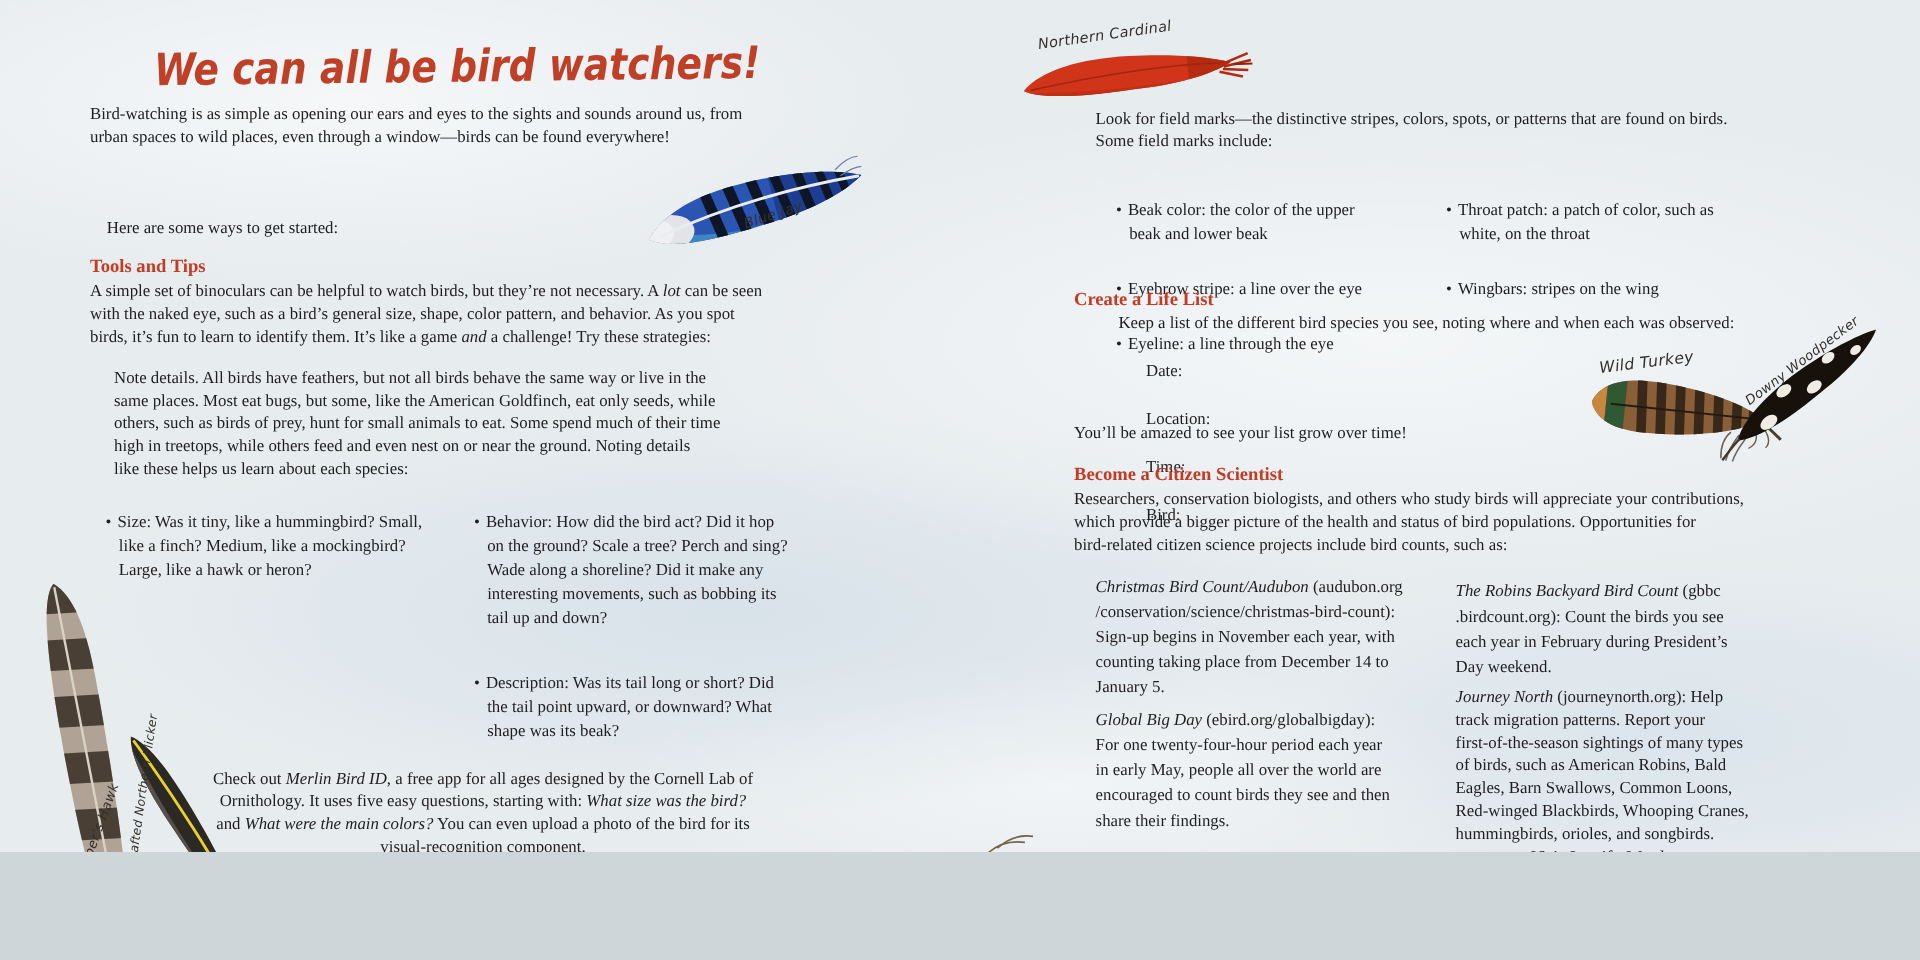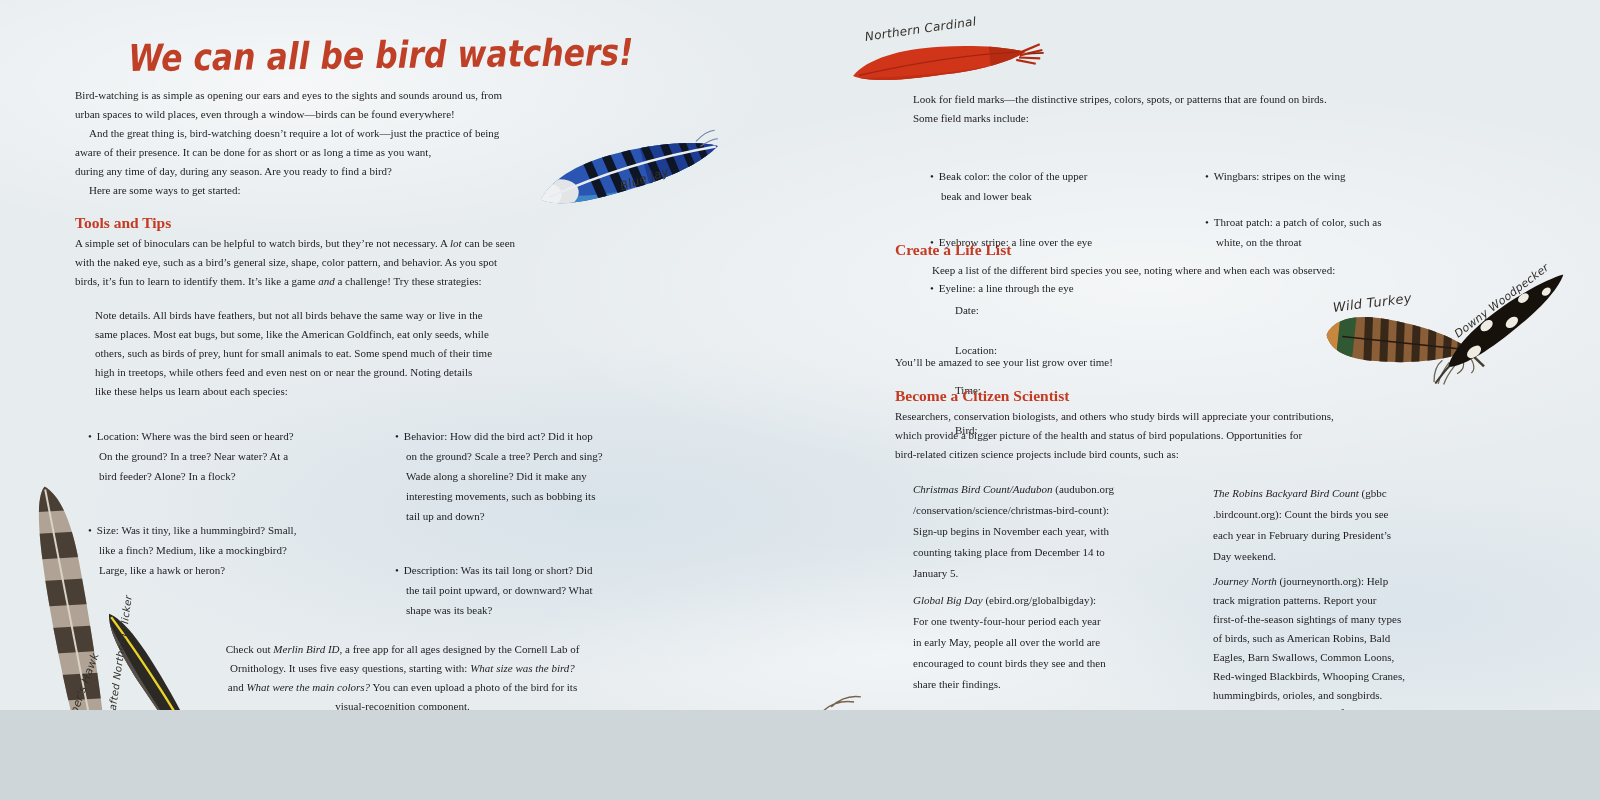--- a/index.html
+++ b/index.html
@@ -6,21 +6,21 @@
   .spread{position:relative;width:1600px;height:710px;overflow:hidden;margin:0 auto;
     font-family:"Liberation Serif",serif;color:#1e1d1f;
     background:
       radial-gradient(ellipse 700px 220px at 18% 12%, rgba(255,255,255,.60), transparent 70%),
       radial-gradient(ellipse 900px 280px at 72% 40%, rgba(255,255,255,.55), transparent 72%),
       radial-gradient(ellipse 760px 240px at 38% 72%, rgba(203,218,228,.55), transparent 70%),
       radial-gradient(ellipse 560px 200px at 88% 86%, rgba(206,221,231,.5), transparent 70%),
       radial-gradient(ellipse 520px 160px at 55% 92%, rgba(255,255,255,.45), transparent 70%),
       #e7ecef;}
   .abs{position:absolute;}
-  .body{font-size:11px;line-height:19px;white-space:pre-line;}
+  .body{font-size:14px;line-height:19px;white-space:pre-line;}
   .lh20{line-height:20px;}
   .indent{text-indent:14px;}
   .red{color:#c43a22;font-weight:bold;font-size:15.5px;font-family:"Liberation Serif",serif;}
   .title{font-family:"DejaVu Sans",sans-serif;font-style:italic;font-weight:bold;font-size:37px;
     color:#bf4027;letter-spacing:0;transform:scaleX(.85) rotate(-.6deg);transform-origin:center;}
   ul{list-style:none;margin:0;padding:0;}
   li{padding-left:11px;text-indent:-11px;margin-bottom:14px;white-space:pre-line;}
   li::before{content:"•";margin-right:5px;}
   .fm li{margin-bottom:6px;}
   .hang{padding-left:15px;text-indent:-15px;}
@@ -37,23 +37,20 @@
 <body>
 
 <div class="spread">
 
   <div class="abs" style="left:75px;top:34px;width:612px;text-align:center;">
     <div class="title">We can all be bird watchers!</div>
   </div>
 
   <p class="abs body" style="left:75px;top:86px;width:660px;margin:0;">Bird-watching is as simple as opening our ears and eyes to the sights and sounds around us, from
 urban spaces to wild places, even through a window—birds can be found everywhere!</p>
-  <p class="abs body indent" style="left:75px;top:124px;width:660px;margin:0;">And the great thing is, bird-watching doesn’t require a lot of work—just the practice of being
-aware of their presence. It can be done for as short or as long a time as you want,
-during any time of day, during any season. Are you ready to find a bird?</p>
   <p class="abs body indent" style="left:75px;top:181px;width:400px;margin:0;">Here are some ways to get started:</p>
 
   <svg class="abs feather c" style="left:533px;top:142px;width:190px;height:56px;transform:rotate(-15deg);" viewBox="0 0 190 56">
     <defs>
         <clipPath id="cpBJ">
           <path d="M3,34 C22,15 52,8 92,9 C135,10 170,18 188,28 C170,39 138,46 98,47 C55,49 18,47 3,34 Z"></path>
         </clipPath>
       </defs>
     <g clip-path="url(#cpBJ)">
       <rect width="190" height="56" fill="#2b55b2"></rect>
@@ -79,23 +76,20 @@
 with the naked eye, such as a bird’s general size, shape, color pattern, and behavior. As you spot
 birds, it’s fun to learn to identify them. It’s like a game </span><em>and</em><span> a challenge! Try these strategies:</span></p>
 
   <p class="abs body" style="left:95px;top:306px;width:600px;margin:0;">Note details. All birds have feathers, but not all birds behave the same way or live in the
 same places. Most eat bugs, but some, like the American Goldfinch, eat only seeds, while
 others, such as birds of prey, hunt for small animals to eat. Some spend much of their time
 high in treetops, while others feed and even nest on or near the ground. Noting details
 like these helps us learn about each species:</p>
 
   <ul class="abs body lh20" style="left:88px;top:406px;width:300px;">
-    <li>Location: Where was the bird seen or heard?
-On the ground? In a tree? Near water? At a
-bird feeder? Alone? In a flock?</li>
     <li>Size: Was it tiny, like a hummingbird? Small,
 like a finch? Medium, like a mockingbird?
 Large, like a hawk or heron?</li>
   </ul>
   <ul class="abs body lh20" style="left:395px;top:406px;width:305px;">
     <li>Behavior: How did the bird act?  Did it hop
 on the ground? Scale a tree? Perch and sing?
 Wade along a shoreline? Did it make any
 interesting movements, such as bobbing its
 tail up and down?</li>
@@ -166,23 +160,23 @@
   <p class="abs body" style="left:913px;top:90px;width:640px;margin:0;">Look for field marks—the distinctive stripes, colors, spots, or patterns that are found on birds.
 Some field marks include:</p>
 
   <ul class="abs body lh20 fm" style="left:930px;top:146px;width:250px;">
     <li>Beak color: the color of the upper
 beak and lower beak</li>
     <li>Eyebrow stripe: a line over the eye</li>
     <li>Eyeline: a line through the eye</li>
   </ul>
   <ul class="abs body lh20 fm" style="left:1205px;top:146px;width:280px;">
-    <li>Wingbars: stripes on the wing</li>
     <li>Throat patch: a patch of color, such as
 white, on the throat</li>
+    <li>Wingbars: stripes on the wing</li>
   </ul>
 
   <div class="abs red" style="left:895px;top:241px;">Create a Life List</div>
   <p class="abs body lh20" style="left:932px;top:260px;width:620px;margin:0;font-family:Liberation Serif, serif;">Keep a list of the different bird species you see, noting where and when each was observed:</p>
   <div class="abs body lh20" style="left:955px;top:280px;width:200px;">
     <div>Date:</div>
     <div>Location:</div>
     <div>Time:</div>
     <div>Bird:</div>
   </div>

